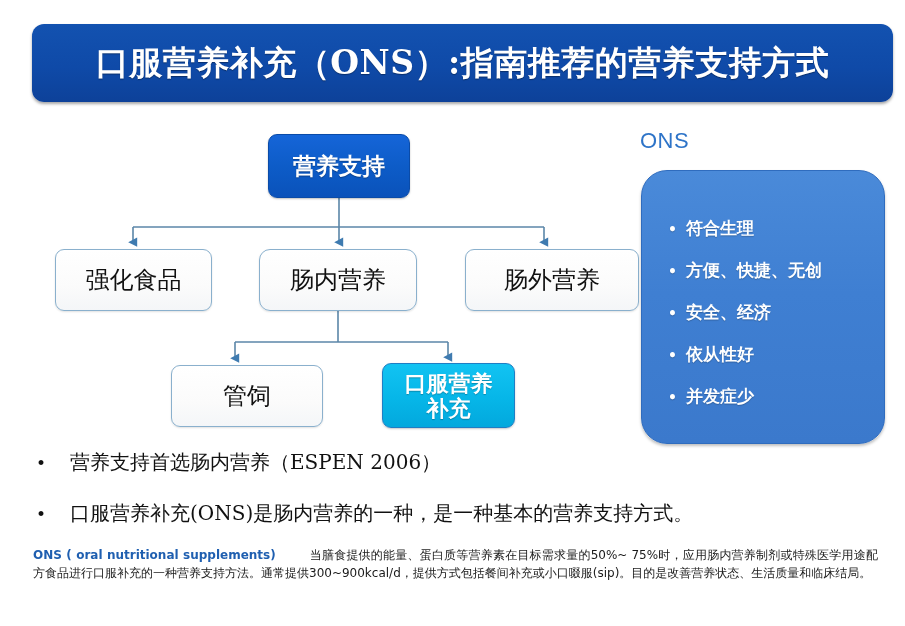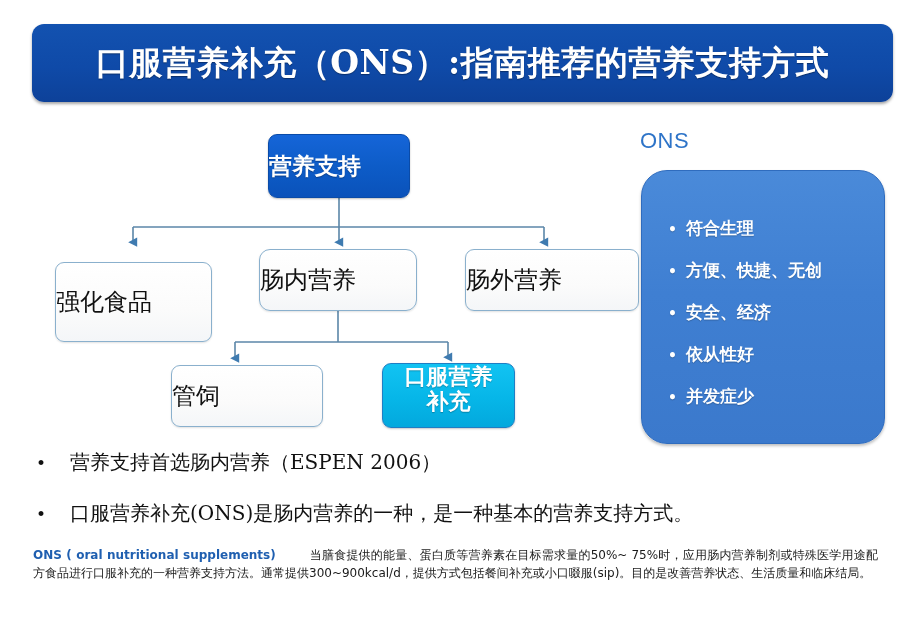--- a/index.html
+++ b/index.html
@@ -53,21 +53,21 @@
     position: absolute;
     left: 0; top: 0;
     width: 640px;
     height: 340px;
   }
   .node {
     position: absolute;
     box-sizing: border-box;
     display: flex;
     align-items: center;
-    justify-content: flex-start;
+    justify-content: center;
     text-align: center;
     border-radius: 9px;
     font-family: "DejaVu Serif", "Liberation Serif", serif;
     line-height: 1.12;
   }
   .node-root {
     background: linear-gradient(180deg, #1565d8 0%, #0d5cc8 50%, #0a52ba 100%);
     color: #ffffff;
     font-size: 23px;
     font-weight: 600;
@@ -88,21 +88,21 @@
     font-size: 22px;
     font-weight: 600;
     border: 1px solid #1f7ec4;
     box-shadow: 0 1px 2px rgba(0,0,0,0.22);
     text-shadow: 0 1px 1px rgba(0,0,0,0.25);
     flex-direction: column;
   }
 
   
   #node-root     { left: 268px; top: 24px;  width: 142px; height: 64px; }
-  #node-fort     { left: 55px;  top: 152px; width: 157px; height: 80px; }
+  #node-fort     { left: 55px;  top: 139px; width: 157px; height: 62px; }
   #node-enteral  { left: 259px; top: 139px; width: 158px; height: 62px; border-radius: 11px; }
   #node-parent   { left: 465px; top: 139px; width: 174px; height: 62px; }
   #node-tube     { left: 171px; top: 255px; width: 152px; height: 62px; }
   #node-ons      { left: 382px; top: 253px; width: 133px; height: 65px; }
 
   
   #ons-label {
     position: absolute;
     left: 640px;
     top: 128px;

